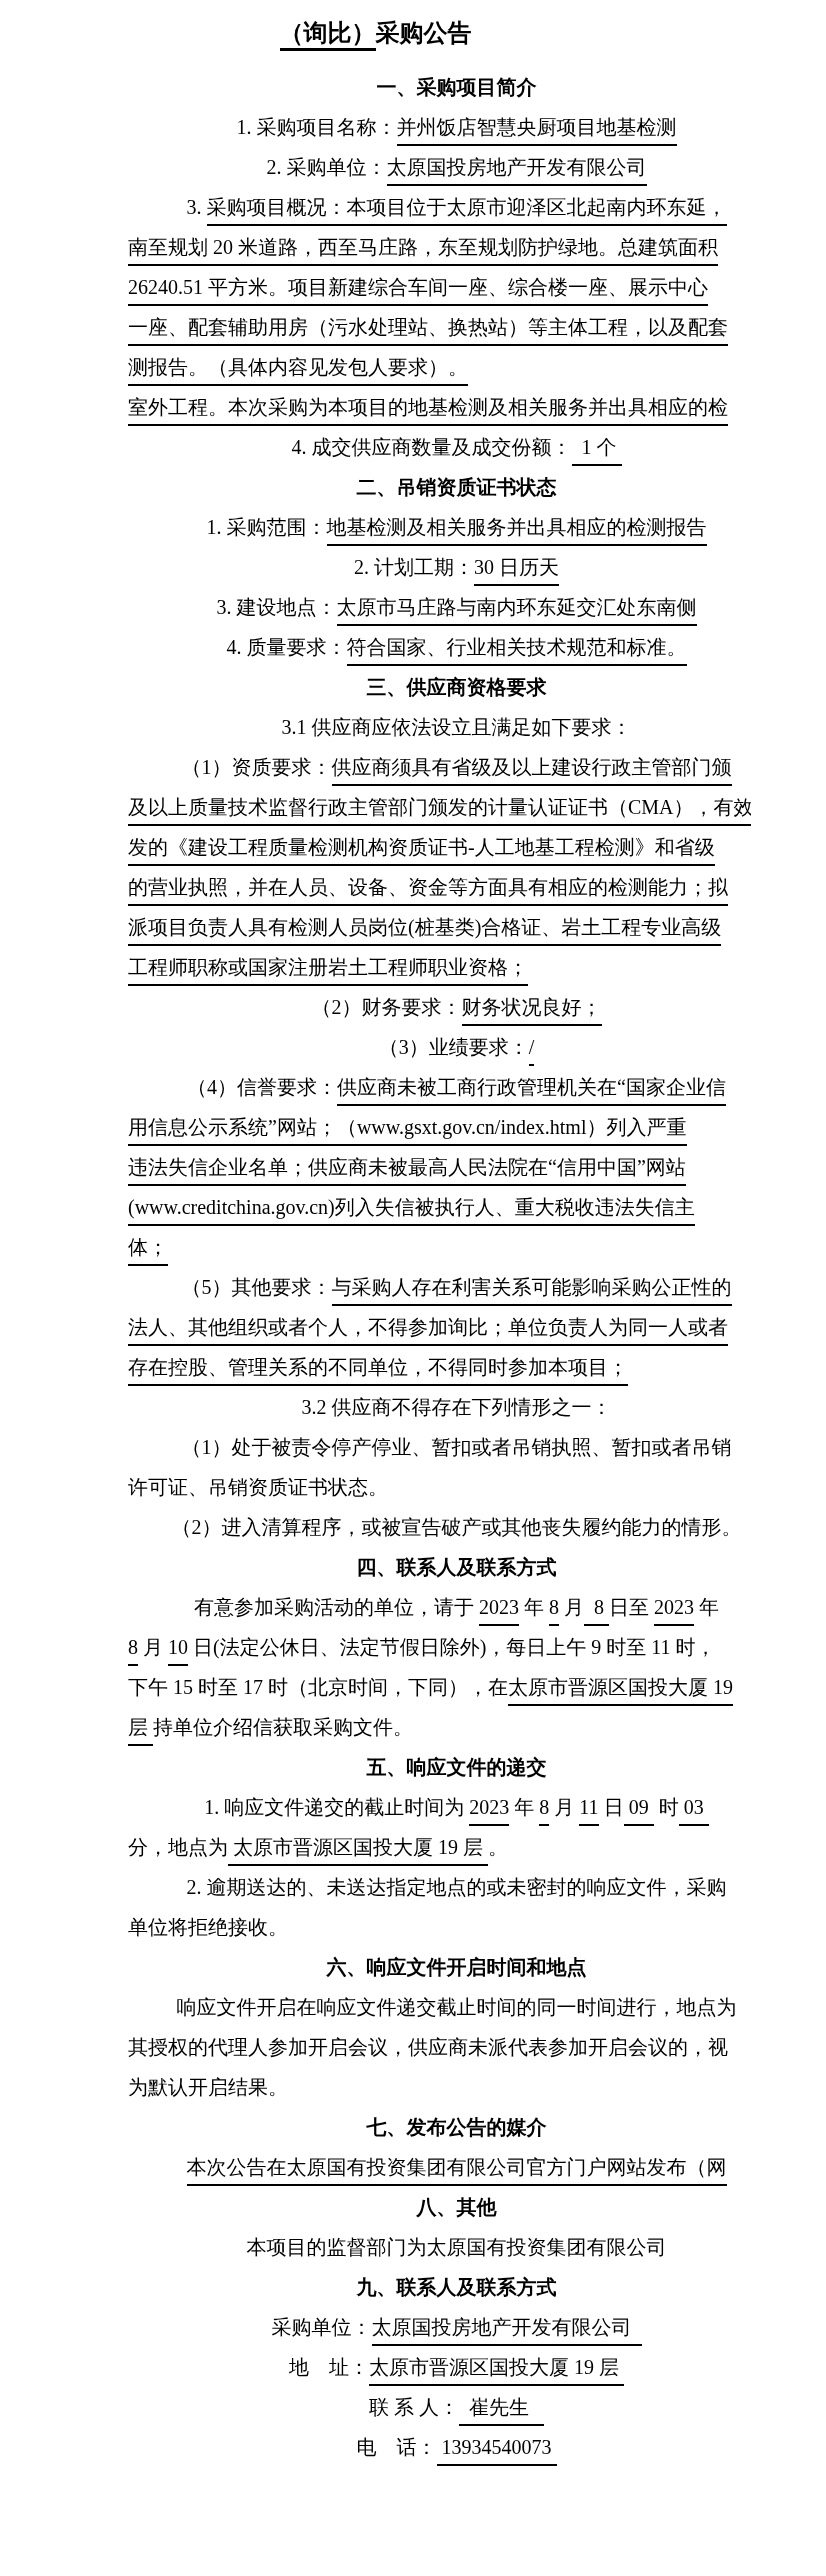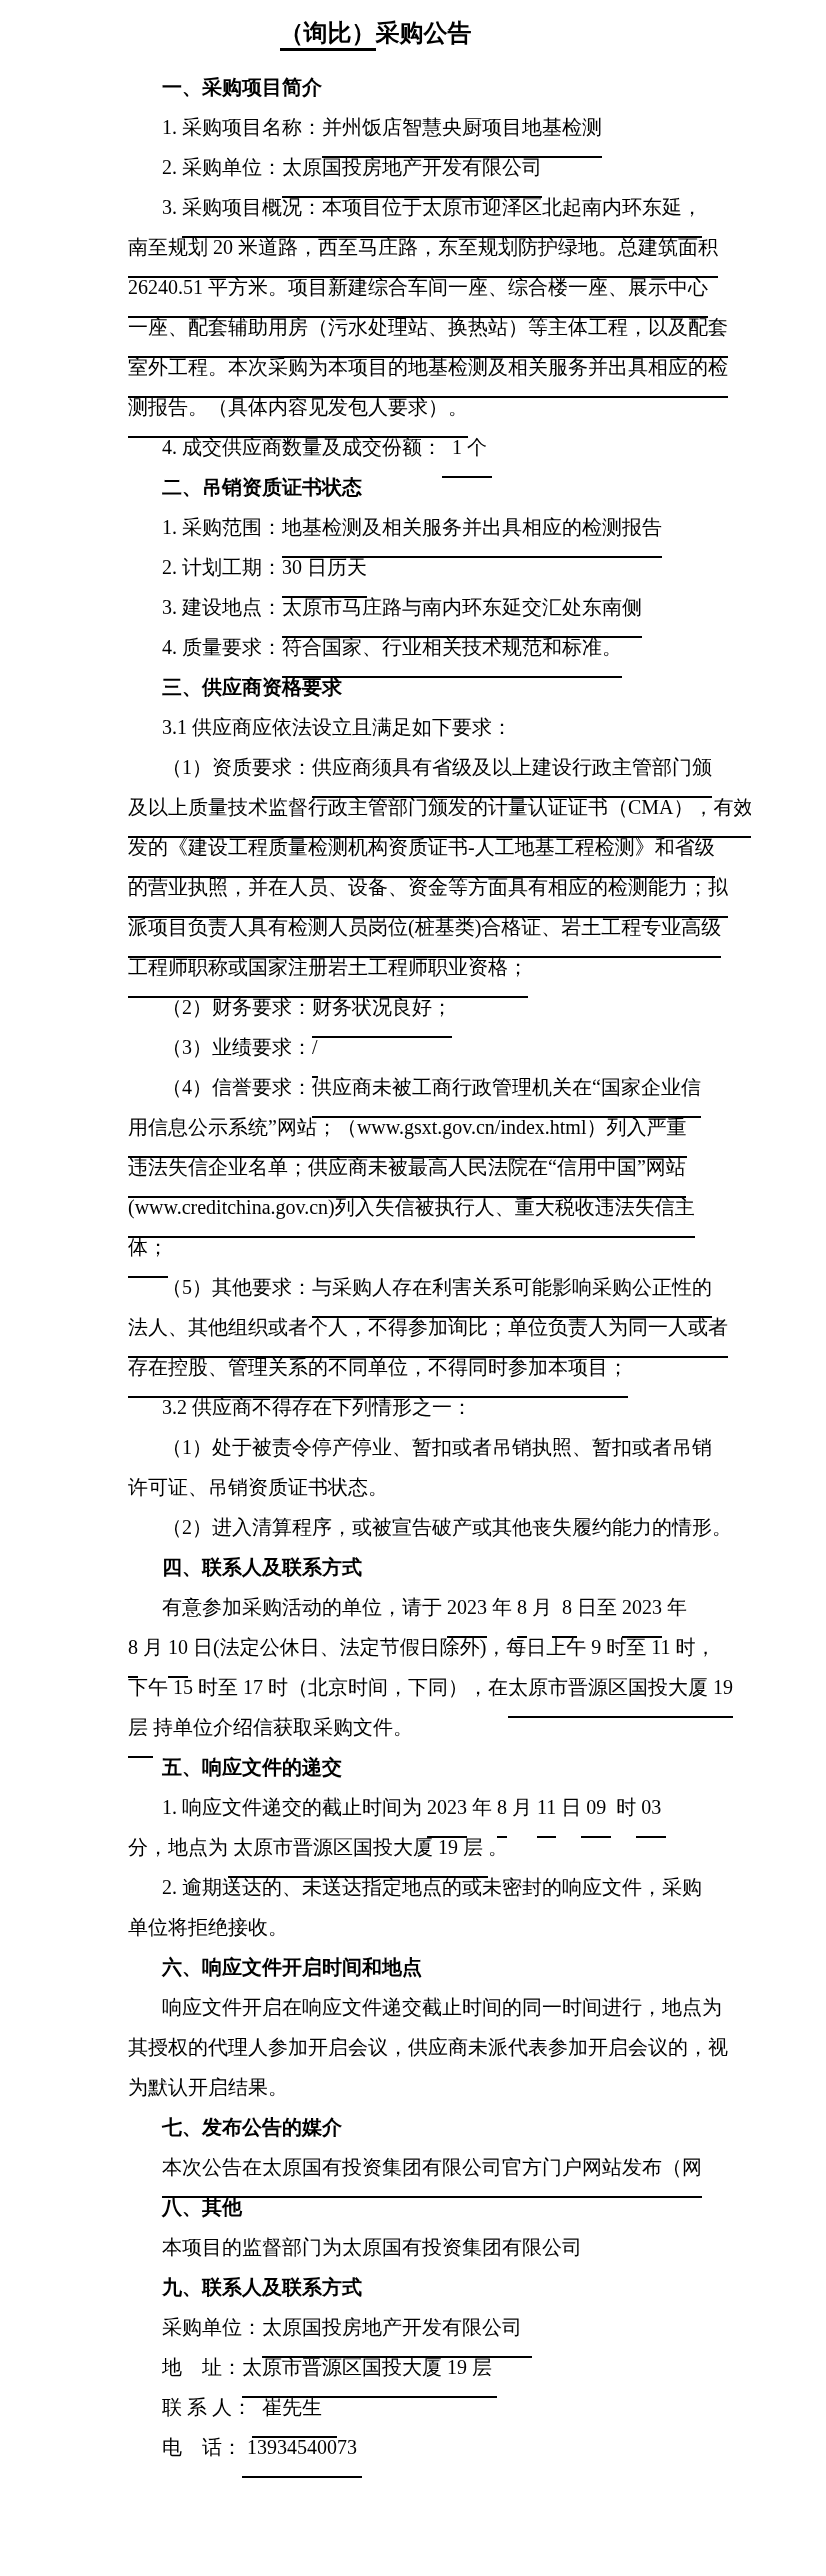--- a/index.html
+++ b/index.html
@@ -11,39 +11,39 @@
   .title{
     text-align:center;font-size:24px;font-weight:bold;
     padding-top:6.2px;height:61px;line-height:55px;white-space:pre;
   }
   .title .u{border-bottom:3.1px solid #000;padding-bottom:2.1px;}
   .lines{width:100%;}
   .line{
     height:40px;line-height:40px;font-size:20px;
     padding-left:128px;white-space:pre;overflow:visible;
   }
-  .indent{padding-left:162px;}
+  .indent{padding-left:162px;text-align:center;}
   .heading{font-weight:bold;}
-  .u{border-bottom:2.6px solid #000;padding-bottom:18px;}
+  .u{border-bottom:2.6px solid #000;padding-bottom:6px;}
 </style>
 </head>
 <body>
 
 <div class="page">
   <div class="title"><span class="u">（询比）</span><span>采购公告</span></div>
   <div class="lines">
       <div class="line heading indent"><span>一、采购项目简介</span></div>
       <div class="line indent"><span>1. 采购项目名称：</span><span class="u">并州饭店智慧央厨项目地基检测</span></div>
       <div class="line indent"><span>2. 采购单位：</span><span class="u">太原国投房地产开发有限公司</span></div>
       <div class="line indent"><span>3. </span><span class="u">采购项目概况：本项目位于太原市迎泽区北起南内环东延，</span></div>
       <div class="line"><span class="u">南至规划 20 米道路，西至马庄路，东至规划防护绿地。总建筑面积</span></div>
       <div class="line"><span class="u">26240.51 平方米。项目新建综合车间一座、综合楼一座、展示中心</span></div>
       <div class="line"><span class="u">一座、配套辅助用房（污水处理站、换热站）等主体工程，以及配套</span></div>
+      <div class="line"><span class="u">测报告。（具体内容见发包人要求）。</span></div>
       <div class="line"><span class="u">室外工程。本次采购为本项目的地基检测及相关服务并出具相应的检</span></div>
-      <div class="line"><span class="u">测报告。（具体内容见发包人要求）。</span></div>
       <div class="line indent"><span>4. 成交供应商数量及成交份额：</span><span class="u">  1 个 </span></div>
       <div class="line heading indent"><span>二、吊销资质证书状态</span></div>
       <div class="line indent"><span>1. 采购范围：</span><span class="u">地基检测及相关服务并出具相应的检测报告</span></div>
       <div class="line indent"><span>2. 计划工期：</span><span class="u">30 日历天</span></div>
       <div class="line indent"><span>3. 建设地点：</span><span class="u">太原市马庄路与南内环东延交汇处东南侧</span></div>
       <div class="line indent"><span>4. 质量要求：</span><span class="u">符合国家、行业相关技术规范和标准。</span></div>
       <div class="line heading indent"><span>三、供应商资格要求</span></div>
       <div class="line indent"><span>3.1 供应商应依法设立且满足如下要求：</span></div>
       <div class="line indent"><span>（1）资质要求：</span><span class="u">供应商须具有省级及以上建设行政主管部门颁</span></div>
       <div class="line"><span class="u">及以上质量技术监督行政主管部门颁发的计量认证证书（CMA），有效</span></div>

